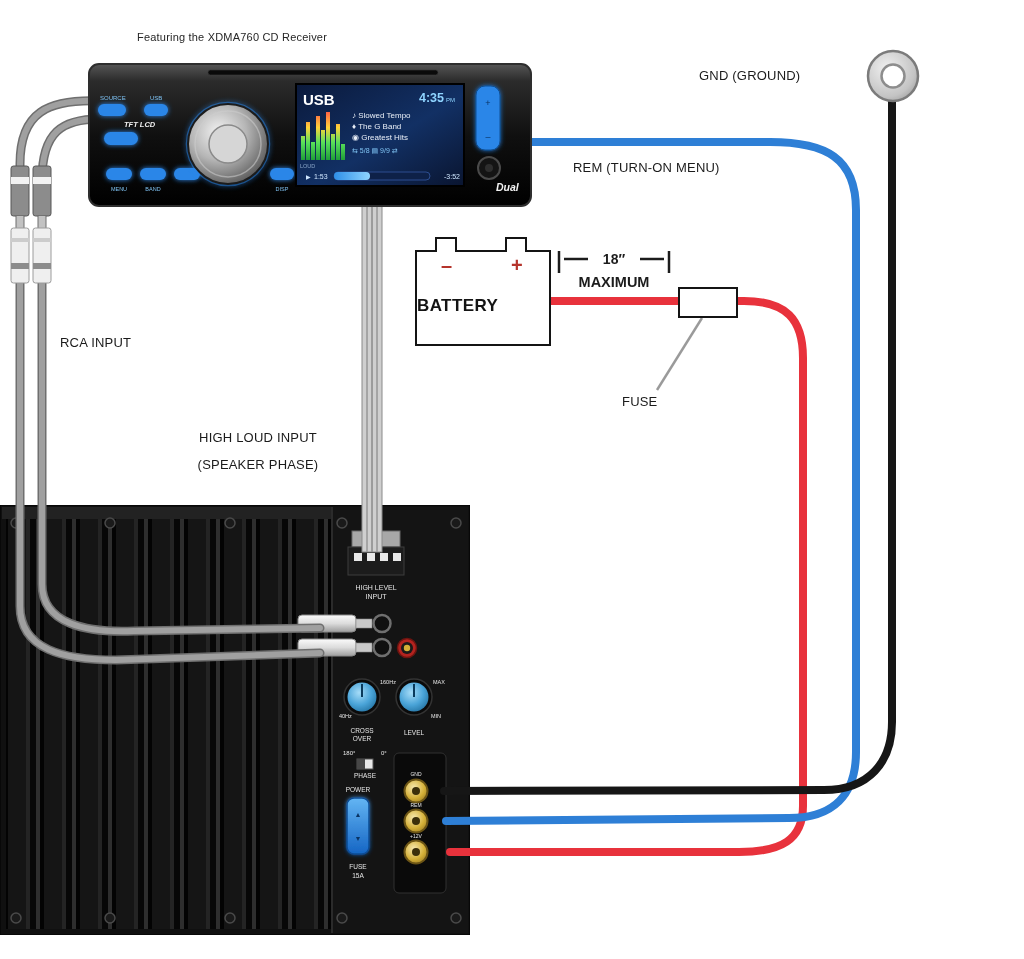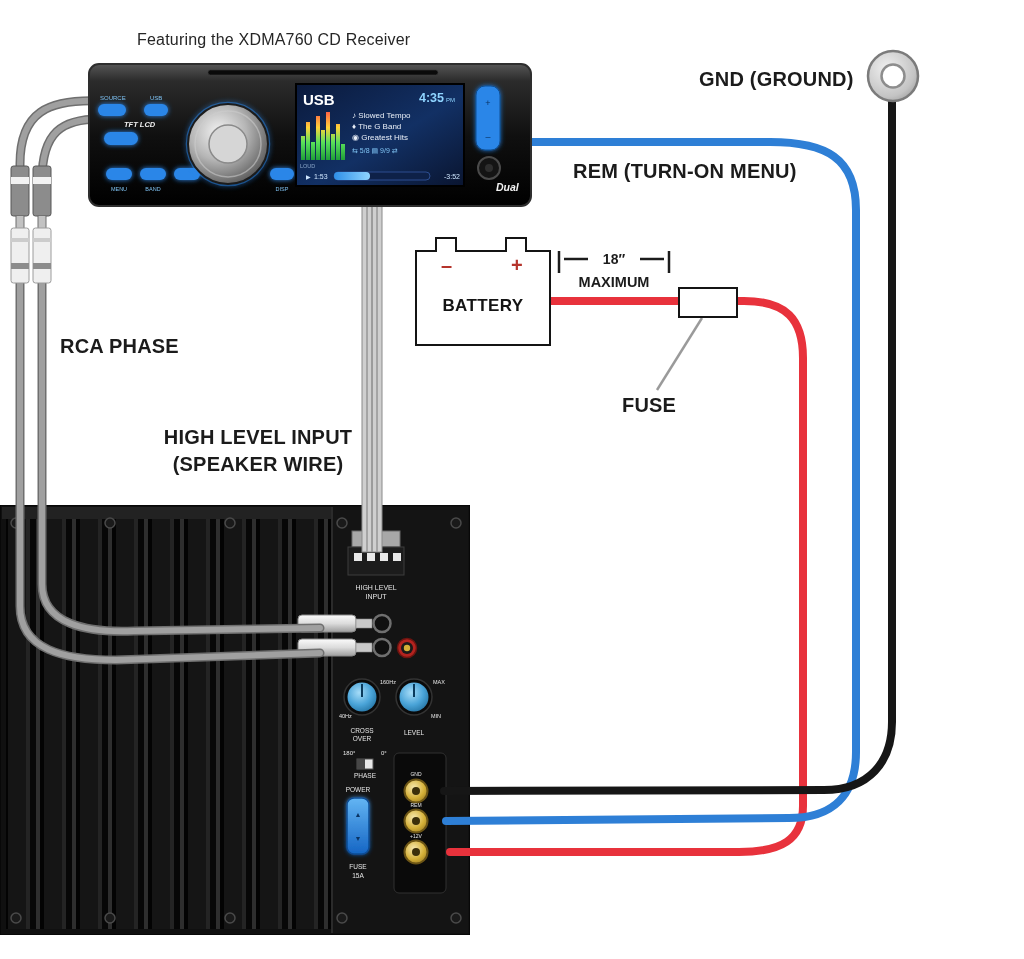--- a/index.html
+++ b/index.html
@@ -4,28 +4,28 @@
 <style>
   * { margin:0; padding:0; box-sizing:border-box; }
   :root{
     --accent-blue:#2b86e8; --wire-red:#e8323c; --wire-blue:#2e7fd6;
     --wire-black:#161616; --wire-gray:#a0a0a0;
   }
   body { font-family:"Liberation Sans", sans-serif; background:#fff; }
   .canvas { position:relative; width:1024px; height:959px; background:#fff; overflow:hidden; }
   .abs { position:absolute; }
   .z1{z-index:1}.z2{z-index:2}.z3{z-index:3}.z4{z-index:4}.z5{z-index:5}
-  .lbl { position:absolute; z-index:5; font-weight:700; font-size:20px; color:#1b1b1b; letter-spacing:.2px; white-space:nowrap; }
-  .plain { font-weight:400; font-size:16px; color:#262626; }
+  .lbl { position:absolute; z-index:5; font-weight:400; font-size:13px; color:#1b1b1b; letter-spacing:.2px; white-space:nowrap; }
+  .plain { font-weight:400; font-size:11px; color:#262626; }
   svg { display:block; }
   svg text { font-family:"Liberation Sans", sans-serif; }
   .battery { background:#fff; border:2.5px solid #141414; }
   .batt-term { position:absolute; top:-15px; width:22px; height:15px; background:#fff; border:2.5px solid #141414; border-bottom:none; }
   .batt-sign { position:absolute; font-weight:700; font-size:20px; color:#b5342c; }
-  .batt-label { position:absolute; left:0; right:0; top:44px; text-align:center; font-weight:700; font-size:17px; color:#141414; letter-spacing:.4px; }
+  .batt-label { position:absolute; left:0; right:0; top:44px; text-align:left; font-weight:700; font-size:17px; color:#141414; letter-spacing:.4px; }
   .fusebox { background:#fff; border:2.5px solid #141414; }
   .hli-label { text-align:center; line-height:27px; }
 </style>
 </head>
 <body>
 
 <div class="canvas">
 
   <svg class="abs z1" style="left:0;top:505px" width="470" height="430" viewBox="0 0 470 430">
     <defs>
@@ -342,20 +342,20 @@
           <stop offset="1" stop-color="#979797"></stop>
       </radialGradient>
     </defs>
     <circle cx="32" cy="30" r="25" fill="url(#ringG)" stroke="#7b7b7b" stroke-width="2.5"></circle>
     <circle cx="32" cy="30" r="11.5" fill="#fff" stroke="#8d8d8d" stroke-width="2.5"></circle>
   </svg>
 
   <div class="lbl plain" style="left:137px;top:31px">Featuring the XDMA760 CD Receiver</div>
   <div class="lbl" style="left:699px;top:68px">GND (GROUND)</div>
   <div class="lbl" style="left:573px;top:160px">REM (TURN-ON MENU)</div>
-  <div class="lbl" style="left:60px;top:335px">RCA PHASE</div>
+  <div class="lbl" style="left:60px;top:335px">RCA INPUT</div>
   <div class="lbl hli-label" style="left:158px;top:424px;width:200px">
-    <div>HIGH LEVEL INPUT</div>
-    <div>(SPEAKER WIRE)</div>
+    <div>HIGH LOUD INPUT</div>
+    <div>(SPEAKER PHASE)</div>
   </div>
   <div class="lbl" style="left:622px;top:394px">FUSE</div>
 
 </div>
 
 </body></html>

